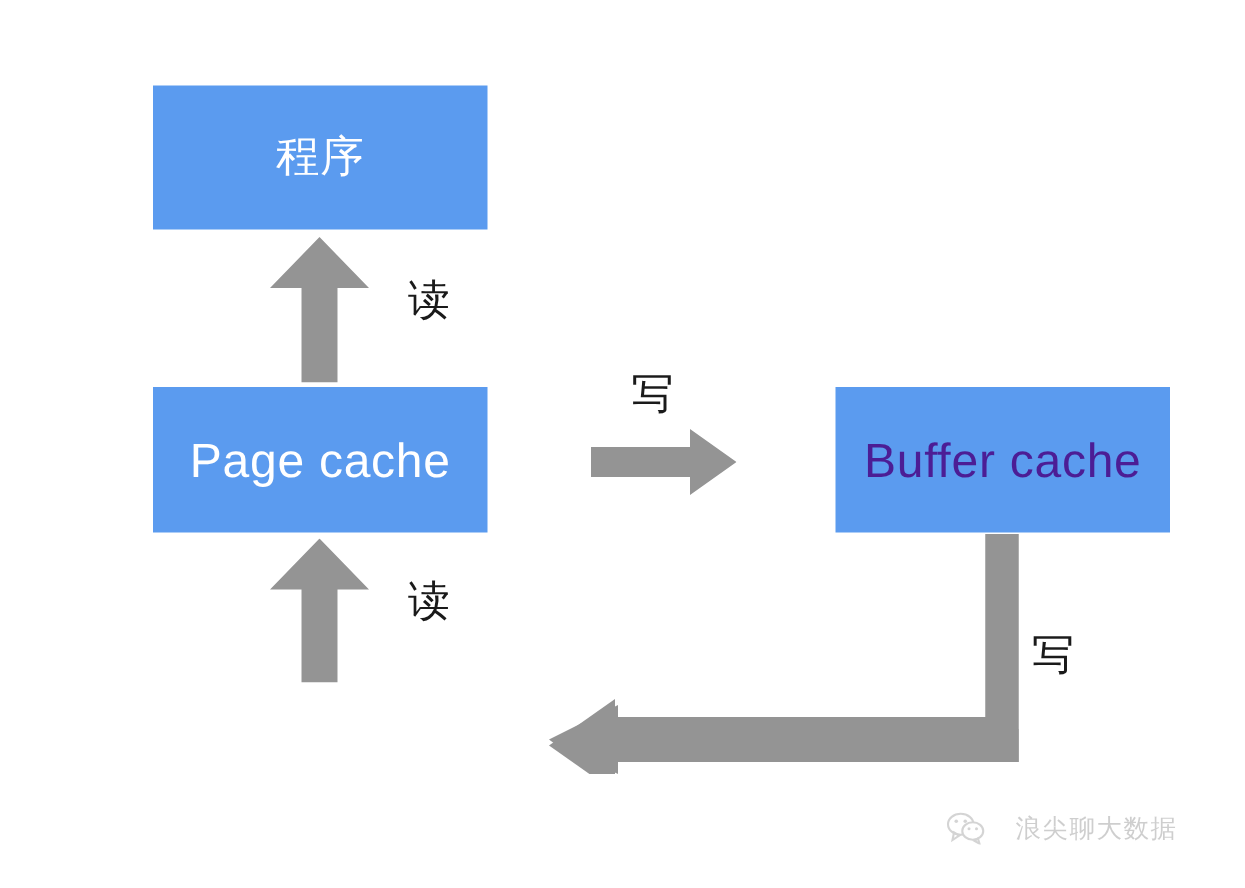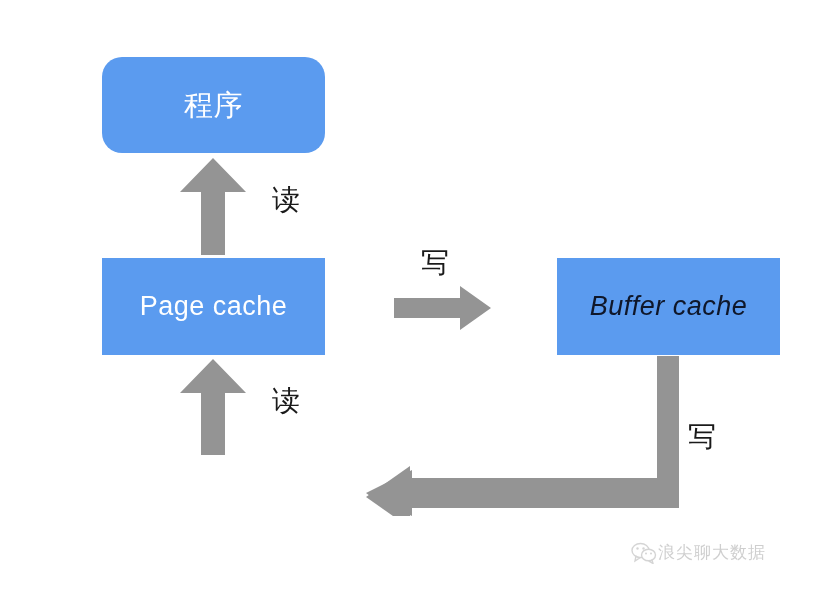--- a/index.html
+++ b/index.html
@@ -31,24 +31,24 @@
   }
   .node-label {
     display: block;
     line-height: 1;
     text-align: center;
   }
   .label-cn {
     font-size: 29px;
   }
   .label-en {
-    font-size: 27px;
+    font-size: 32px;
   }
 
-  #node-program   { left: 102px; top: 57px;  width: 223px; height: 96px; border-radius: 20px; }
+  #node-program   { left: 102px; top: 57px;  width: 223px; height: 96px; }
   #node-pagecache { left: 102px; top: 258px; width: 223px; height: 97px; }
   #node-disk      { left: 102px; top: 458px; width: 223px; height: 96px; }
   #node-buffercache { left: 557px; top: 258px; width: 223px; height: 97px; }
 
   
   .arrow {
     position: absolute;
   }
   .arrow svg { display: block; }
 
@@ -70,22 +70,22 @@
   #label-read-bottom { left: 272px; top: 387px; }
   #label-write-mid   { left: 421px; top: 249px; }
   #label-write-elbow { left: 688px; top: 423px; }
 
   
   #watermark {
     position: absolute;
     left: 631px;
     top: 541px;
     display: flex;
-    align-items: flex-end;
-    gap: 1px;
+    align-items: flex-start;
+    gap: 20px;
     opacity: 0.42;
   }
   #watermark .wm-text {
     font-size: 17px;
     color: #8d8d8d;
     letter-spacing: 1px;
     white-space: nowrap;
   }
   #watermark .wm-logo svg { display: block; }
 </style>
@@ -96,21 +96,21 @@
 
   <div class="node" id="node-program" style="background: rgb(91, 155, 239); color: rgb(255, 255, 255);">
     <span class="node-label label-cn">程序</span>
   </div>
 
   <div class="node" id="node-pagecache" style="background: rgb(91, 155, 239); color: rgb(255, 255, 255);">
     <span class="node-label label-en">Page cache</span>
   </div>
 
 
-  <div class="node" id="node-buffercache" style="background: rgb(91, 155, 239); color: #0f172a; font-style: italic;">
+  <div class="node" id="node-buffercache" style="background: rgb(91, 155, 239); color: #4c1d95;">
     <span class="node-label label-en">Buffer cache</span>
   </div>
 
   <div class="arrow" id="arrow-read-top">
     <svg width="66" height="97" viewBox="0 0 66 97">
       <polygon points="33,0 66,34 45,34 45,97 21,97 21,34 0,34" fill="#949494"></polygon>
     </svg>
   </div>
 
   <div class="arrow" id="arrow-read-bottom">

